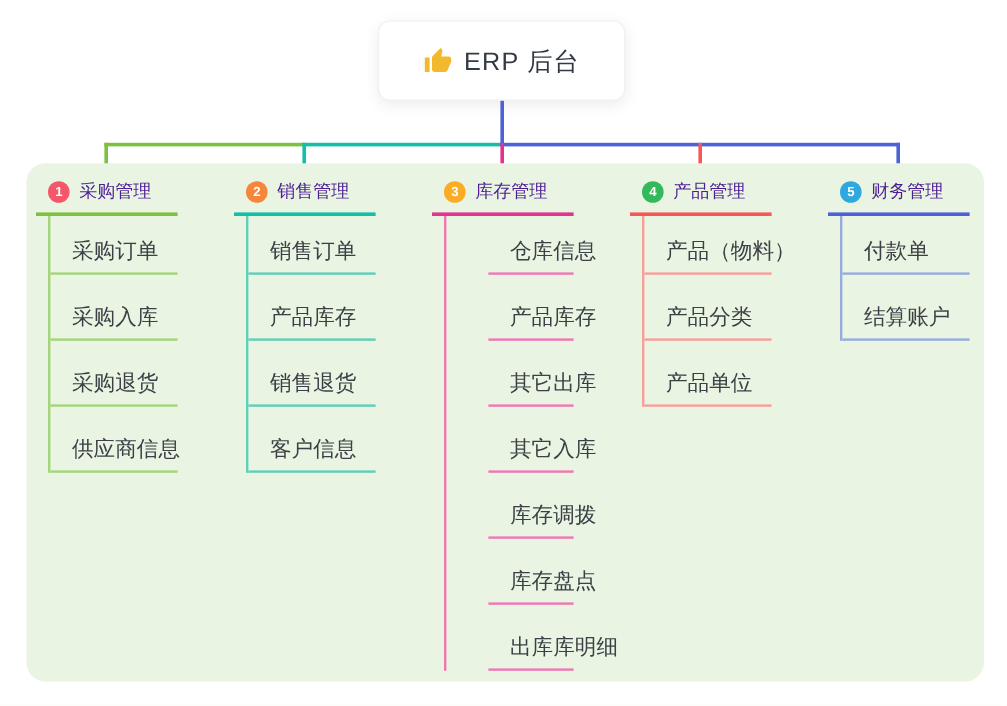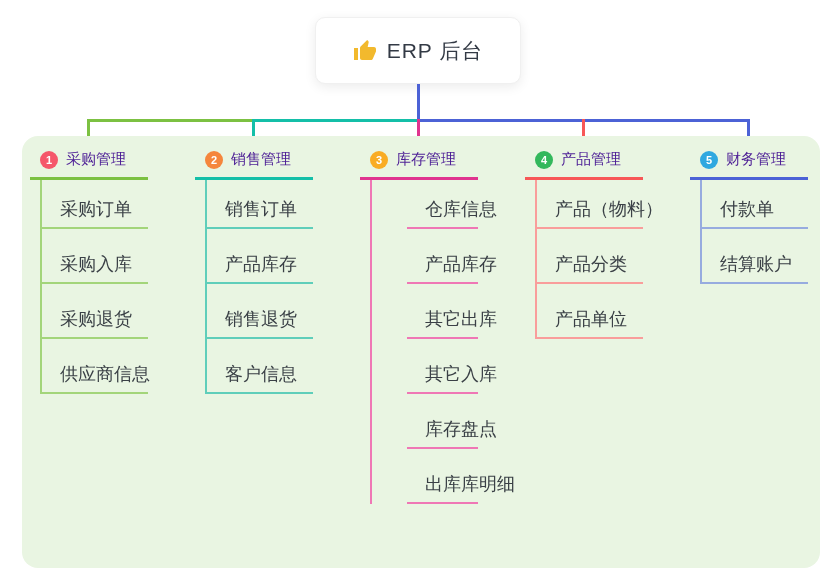--- a/index.html
+++ b/index.html
@@ -96,20 +96,21 @@
       <div class="branch" style="left: 338px;">
         <div class="branch-title" style="border-bottom-color: rgb(224, 52, 143);">
           <span class="badge" style="background: rgb(249, 172, 36);">3</span>
           <span class="branch-label">库存管理</span>
         </div>
         <div class="branch-items" style="border-left-color: rgb(239, 119, 181); padding-left: 35px;">
           <div class="item" style="border-bottom-color: rgb(239, 119, 181);">仓库信息</div>
           <div class="item" style="border-bottom-color: rgb(239, 119, 181);">产品库存</div>
           <div class="item" style="border-bottom-color: rgb(239, 119, 181);">其它出库</div>
           <div class="item" style="border-bottom-color: rgb(239, 119, 181);">其它入库</div>
+          <div class="item" style="border-bottom-color: rgb(239, 119, 181);">库存调拨</div>
           <div class="item" style="border-bottom-color: rgb(239, 119, 181);">库存盘点</div>
           <div class="item" style="border-bottom-color: rgb(239, 119, 181);">出库库明细</div>
         </div>
       </div>
       <div class="branch" style="left: 503px;">
         <div class="branch-title" style="border-bottom-color: rgb(247, 87, 87);">
           <span class="badge" style="background: rgb(51, 184, 92);">4</span>
           <span class="branch-label">产品管理</span>
         </div>
         <div class="branch-items" style="border-left-color: rgb(249, 157, 155);">

